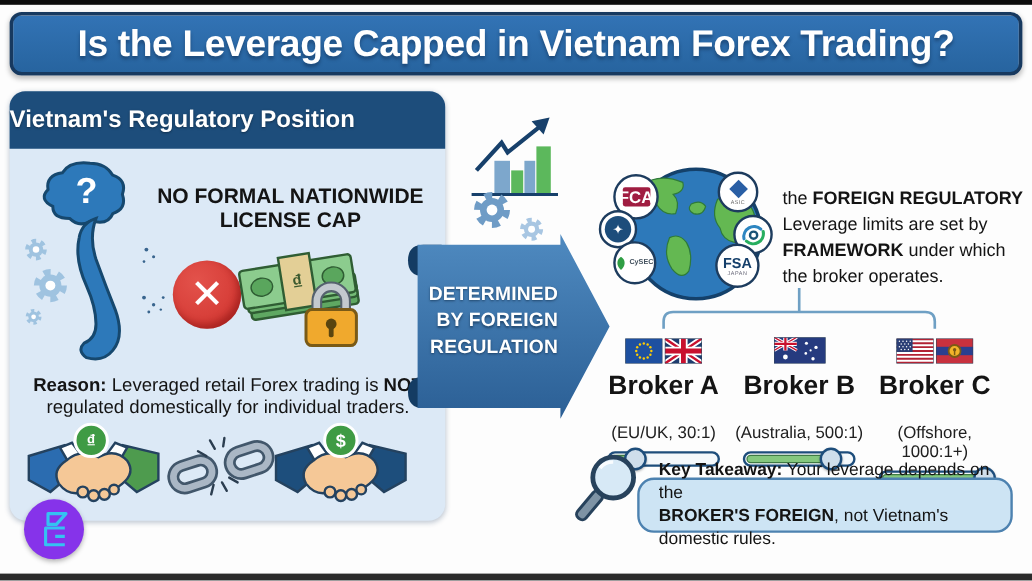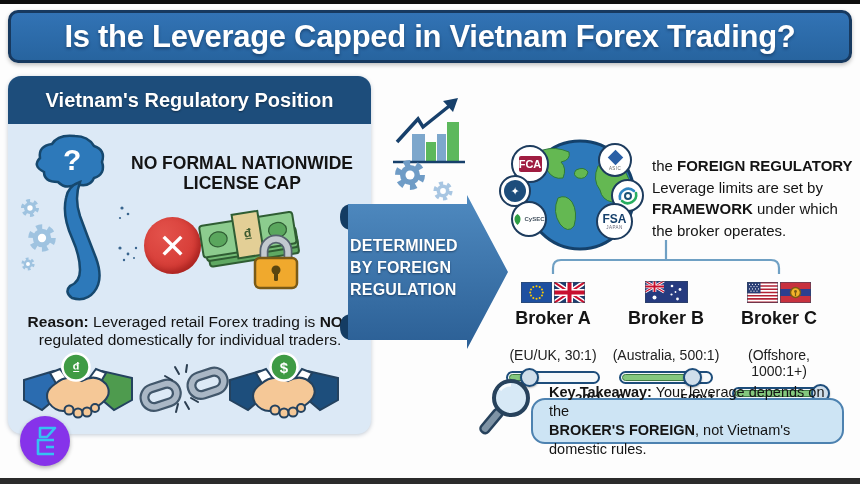--- a/index.html
+++ b/index.html
@@ -18,57 +18,57 @@
   }
   .title-bar .t {
     color:#fff; font-size:31px; font-weight:bold; letter-spacing:-.3px;
     text-shadow:0 2px 3px rgba(10,30,60,.45);
   }
 
   .panel { background:#dce9f6; border-radius:14px; box-shadow:0 1px 4px rgba(20,50,90,.25); }
   .panel-header {
     position:absolute; left:0; top:0; width:100%;
     background:#1d4d7b; color:#fff; border-radius:13px 13px 0 0;
-    display:flex; flex-direction:column; align-items:center; justify-content:center;
+    display:flex; flex-direction:column; justify-content:center;
     font-weight:bold; text-shadow:0 1px 2px rgba(0,0,0,.4);
   }
 
   .nocap { color:#141414; font-weight:bold; font-size:17.5px; line-height:20px; text-align:center; }
 
   .reason { color:#141414; font-size:15.5px; line-height:18px; text-align:center; }
   .reason b { font-weight:bold; }
 
   .red-x {
     border-radius:50%; background:radial-gradient(circle at 35% 30%,#e3524b,#cf312c);
     display:flex; align-items:center; justify-content:center;
     box-shadow:inset -3px -4px 6px rgba(120,10,10,.45);
   }
   .red-x span { color:#fff; font-size:34px; font-weight:bold; }
 
-  .arrow-text { text-align:left; color:#fff; font-weight:bold; font-size:16px; line-height:22px; letter-spacing:.2px; text-shadow:0 1px 2px rgba(0,20,40,.5); }
+  .arrow-text { text-align:right; color:#fff; font-weight:bold; font-size:16px; line-height:22px; letter-spacing:.2px; text-shadow:0 1px 2px rgba(0,20,40,.5); }
 
   .fw-text { font-size:15px; line-height:21.5px; color:#141414; }
   .fw-text b { font-weight:bold; }
 
   .badge { position:absolute; background:#fff; border:2px solid #1d3c5e; border-radius:50%;
            display:flex; flex-direction:column; align-items:center; justify-content:center; }
   .fca-box { background:#a01d41; color:#fff; width:23px; height:16px; border-radius:2px;
-             display:flex; align-items:center; justify-content:center; font-size:11px; font-weight:bold; }
+             display:flex; align-items:center; justify-content:center; font-size:14px; font-weight:bold; }
   .asic-diamond { width:11px; height:11px; background:#2a5fa5; transform:rotate(45deg); margin-top:2px; }
   .asic-label { font-size:4.5px; color:#666; margin-top:3px; letter-spacing:.4px; }
   .seal-inner { width:22px; height:22px; border-radius:50%; background:#1d4d7b; color:#fff;
                 display:flex; align-items:center; justify-content:center; font-size:11px; }
   .cysec-row { display:flex; align-items:center; gap:2px; }
   .cysec-label { font-size:6px; color:#44525f; font-weight:bold; }
   .fsa-main { font-size:12px; font-weight:bold; color:#16406b; line-height:11px; }
   .fsa-sub { font-size:4.5px; color:#667; letter-spacing:.5px; }
 
   .broker { position:absolute; width:120px; text-align:center; }
   .broker-flags { display:flex; justify-content:center; gap:2px; align-items:center; height:24px; }
-  .broker-name { font-size:18px; font-weight:bold; color:#141414; margin-top:4px; }
+  .broker-name { font-size:22px; font-weight:bold; color:#141414; margin-top:4px; }
   .broker-spec { font-size:14px; color:#202020; margin-top:18px; }
   .slider { --fill:50%; position:relative; width:94px; height:13px; margin:8px auto 0;
             background:#f4f8fb; border:2px solid #1d4d7b; border-radius:7px; }
   .slider-fill { position:absolute; left:1px; top:1px; bottom:1px; width:calc(var(--fill) - 2px);
                  background:#84c87e; border:1px solid #3f7a44; border-radius:5px; }
   .slider-knob { position:absolute; top:-5px; left:calc(var(--fill) - 10px); width:19px; height:19px;
                  background:#cfdeeb; border:2px solid #1d4d7b; border-radius:50%;
                  box-shadow:0 1px 2px rgba(0,0,0,.3); }
   .slider-labels { width:98px; margin:7px auto 0; display:flex; justify-content:space-between;
                    font-size:13.5px; font-weight:600; color:#141414; }

